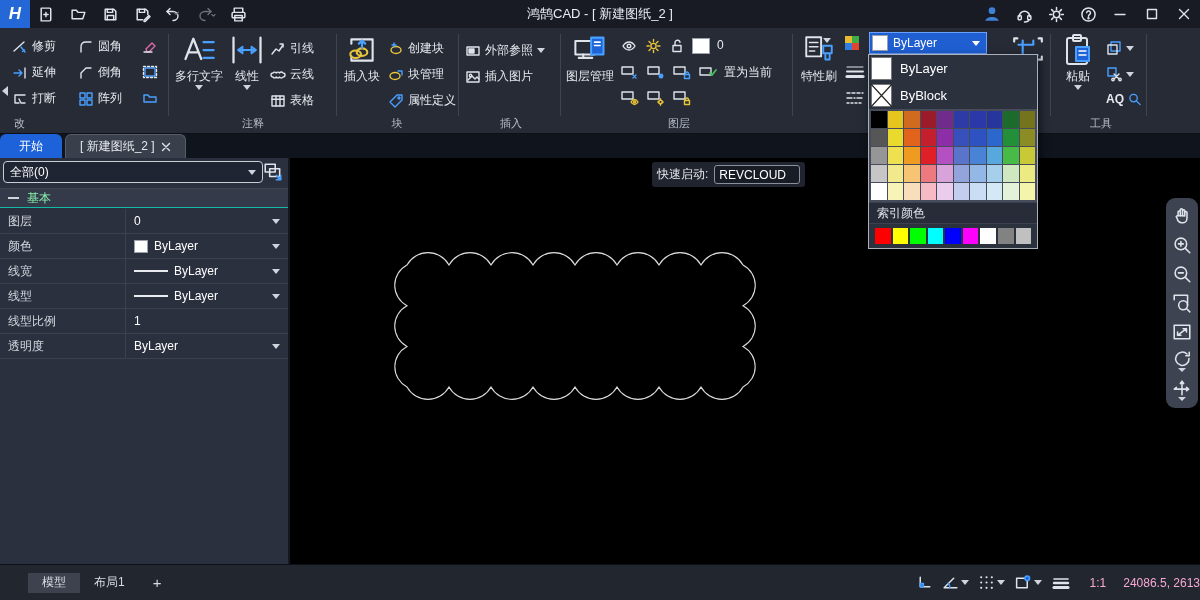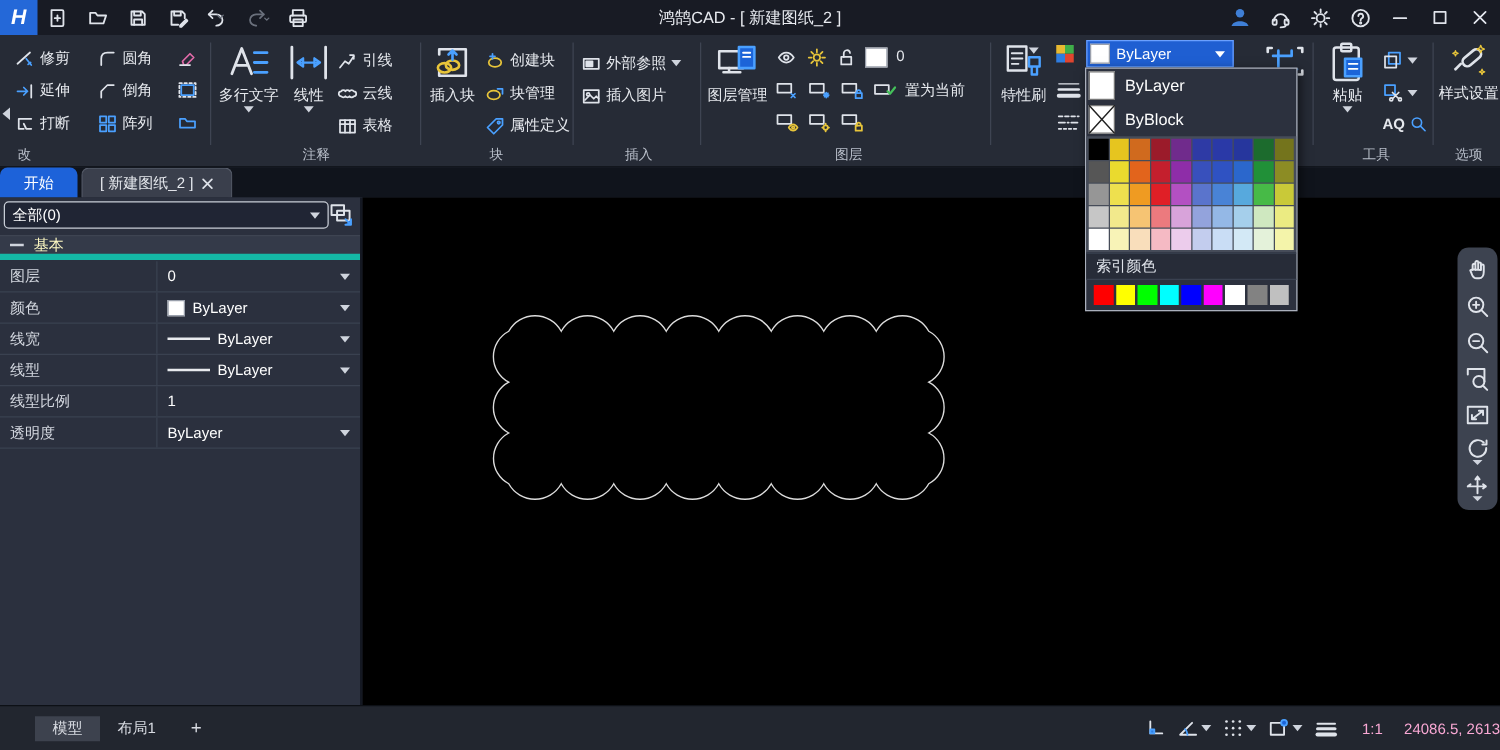--- a/index.html
+++ b/index.html
@@ -36,21 +36,21 @@
 .tabbar{position:absolute;top:134px;left:0;right:0;height:24px;background:#10141c;display:flex;align-items:flex-end}
 .tab{height:24px;display:flex;align-items:center;justify-content:center;gap:6px;border-radius:6px 6px 0 0;padding:0 14px;font-size:12px}
 .tab.start{background:#1d62d9;color:#fff;width:62px;margin-left:0}
 .tab.doc{background:#3a3f4c;border:1px solid #565c6a;border-bottom:none;margin-left:3px;color:#e6e9ee}
 
 .main{position:absolute;top:158px;left:0;right:0;bottom:20px}
 .props{position:absolute;left:0;top:0;bottom:0;width:290px;background:#2b303e;border-right:2px solid #141822}
 .filterrow{position:absolute;left:3px;top:3px;width:260px;height:22px;background:#202534;border:1px solid #c8cdd6;border-radius:4px;display:flex;align-items:center;padding:0 6px;color:#fff}
 .filterrow .tri{margin-left:auto}
 .selicon{position:absolute;right:3px;top:2px;width:24px;height:24px;display:flex;align-items:center;justify-content:center}
-.sechead{position:absolute;left:0;top:30px;right:0;height:20px;background:#343a49;display:flex;align-items:center;gap:8px;padding-left:8px;color:#fef9c3;border-top:1px solid #3e4452;border-bottom:5px solid #14b8a6}
+.sechead{position:absolute;left:0;top:30px;right:0;height:20px;background:#343a49;display:flex;align-items:center;gap:8px;padding-left:8px;color:#86efac;border-top:1px solid #3e4452;border-bottom:1px solid #14b8a6}
 .sechead .minus{width:11px;height:2px;background:#cfd4dd}
 #prop-rows{position:absolute;left:0;top:51px;right:0}
 .prow{display:flex;height:25px;border-bottom:1px solid #3a4150;align-items:stretch}
 .plabel{width:125px;display:flex;align-items:center;padding-left:8px;color:#d4d8e0}
 .pvalue{flex:1;display:flex;align-items:center;gap:6px;border-left:1px solid #3a4150;padding:0 8px;color:#fff}
 .pvalue .tri{margin-left:auto}
 .swatch{width:14px;height:13px;background:#fff;border:1px solid #9aa0ac;display:inline-block}
 .linesample{width:34px;height:2px;background:#e8eaee;display:inline-block}
 .canvas{position:absolute;left:290px;top:0;right:0;bottom:0;background:#000}
 .quickstart{position:absolute;left:362px;top:4px;display:flex;align-items:center;gap:6px;background:#20242e;padding:3px 5px;border-radius:3px}
@@ -511,31 +511,20 @@
             <circle class="b" cx="6" cy="6" r="4"></circle>
             <path class="b" d="M9 9l4 4"></path>
           </svg>
         </div>
     </div>
     <div class="glabel">工具</div>
   </div>
 
   <div class="gdiv" style="left:1146px"></div>
 
-  <div class="rgroup" style="left:1150px;width:50px">
-    <div class="bigbtn" style="left:0;width:50px">
-      <svg class="ic" width="34" height="34" viewBox="0 0 32 32">
-          <rect x="10" y="10" width="16" height="7" rx="3.5" transform="rotate(-40 18 13)" stroke-width="2"></rect>
-          <path d="M6 22l4-4" stroke-width="2"></path>
-          <path class="y" d="M25 4l.8 2 2 .8-2 .8-.8 2-.8-2-2-.8 2-.8zM6 8l.5 1.4L8 10l-1.5.6L6 12l-.5-1.4L4 10l1.5-.6zM26 22l.5 1.4 1.5.6-1.5.6-.5 1.4-.5-1.4-1.5-.6 1.5-.6z" stroke-width="1"></path>
-        </svg>
-      <span class="bl">样式设置</span>
-    </div>
-    <div class="glabel">选项</div>
-  </div>
 </div>
 
 <div class="tabbar">
   <div class="tab start">
       <span>开始</span>
     </div>
   <div class="tab doc">
     <span>[ 新建图纸_2 ]</span>
     <svg class="ic" width="10" height="10" viewBox="0 0 10 10">
         <path d="M1.5 1.5l7 7M8.5 1.5l-7 7"></path>
@@ -603,20 +592,24 @@
           <div class="plabel">透明度</div>
           <div class="pvalue">
             <span>ByLayer</span>
             <span class="tri"></span>
           </div>
         </div>
       </div>
   </div>
 
   <div class="canvas">
+    <div class="quickstart">
+      <span>快速启动:</span>
+      <input value="REVCLOUD" style="">
+    </div>
     <svg width="910" height="422" style="position:absolute;left:0;top:0">
       <path d="M117 107
         a24 24 0 0 1 42 0 a24 24 0 0 1 42 0 a24 24 0 0 1 42 0 a24 24 0 0 1 42 0 a24 24 0 0 1 42 0 a24 24 0 0 1 42 0 a24 24 0 0 1 42 0 a24 24 0 0 1 42 0
         a23 23 0 0 1 0 40.7 a23 23 0 0 1 0 40.7 a23 23 0 0 1 0 40.6
         a24 24 0 0 1 -42 0 a24 24 0 0 1 -42 0 a24 24 0 0 1 -42 0 a24 24 0 0 1 -42 0 a24 24 0 0 1 -42 0 a24 24 0 0 1 -42 0 a24 24 0 0 1 -42 0 a24 24 0 0 1 -42 0
         a23 23 0 0 1 0 -40.6 a23 23 0 0 1 0 -40.7 a23 23 0 0 1 0 -40.7 Z" fill="none" stroke="#dcdcdc" stroke-width="1.1"></path>
     </svg>
 
     <div class="navbar">
       <div class="navbtn">

